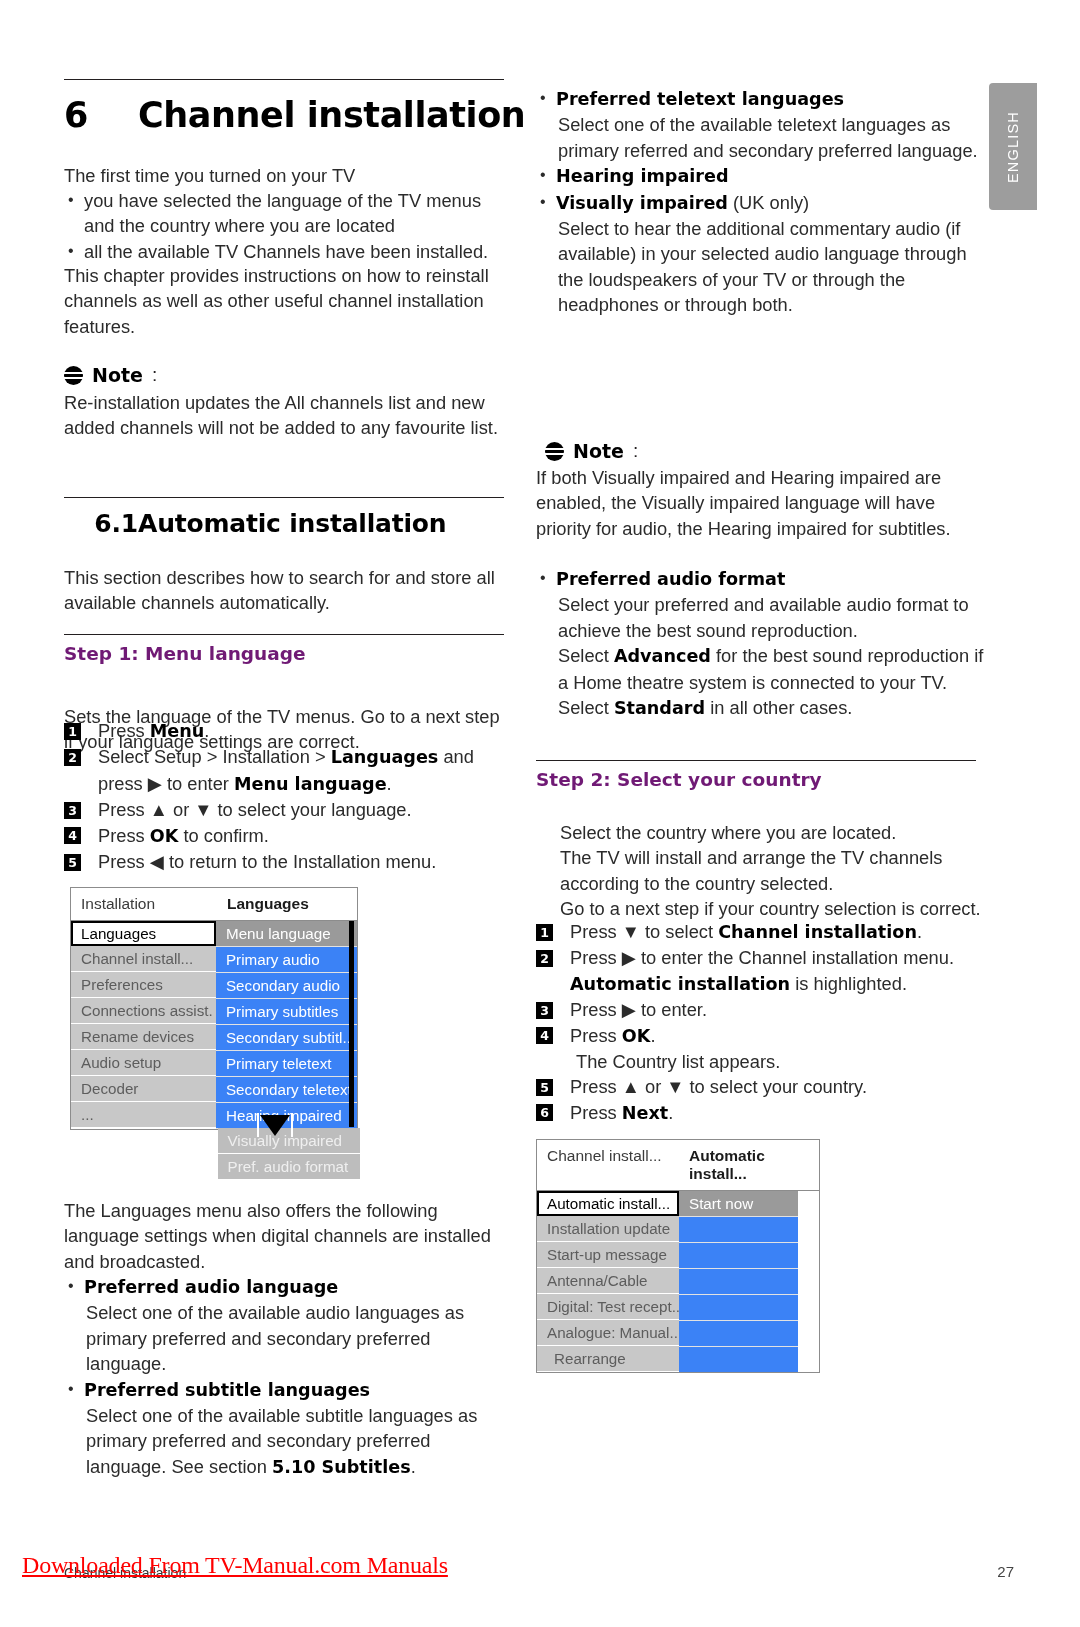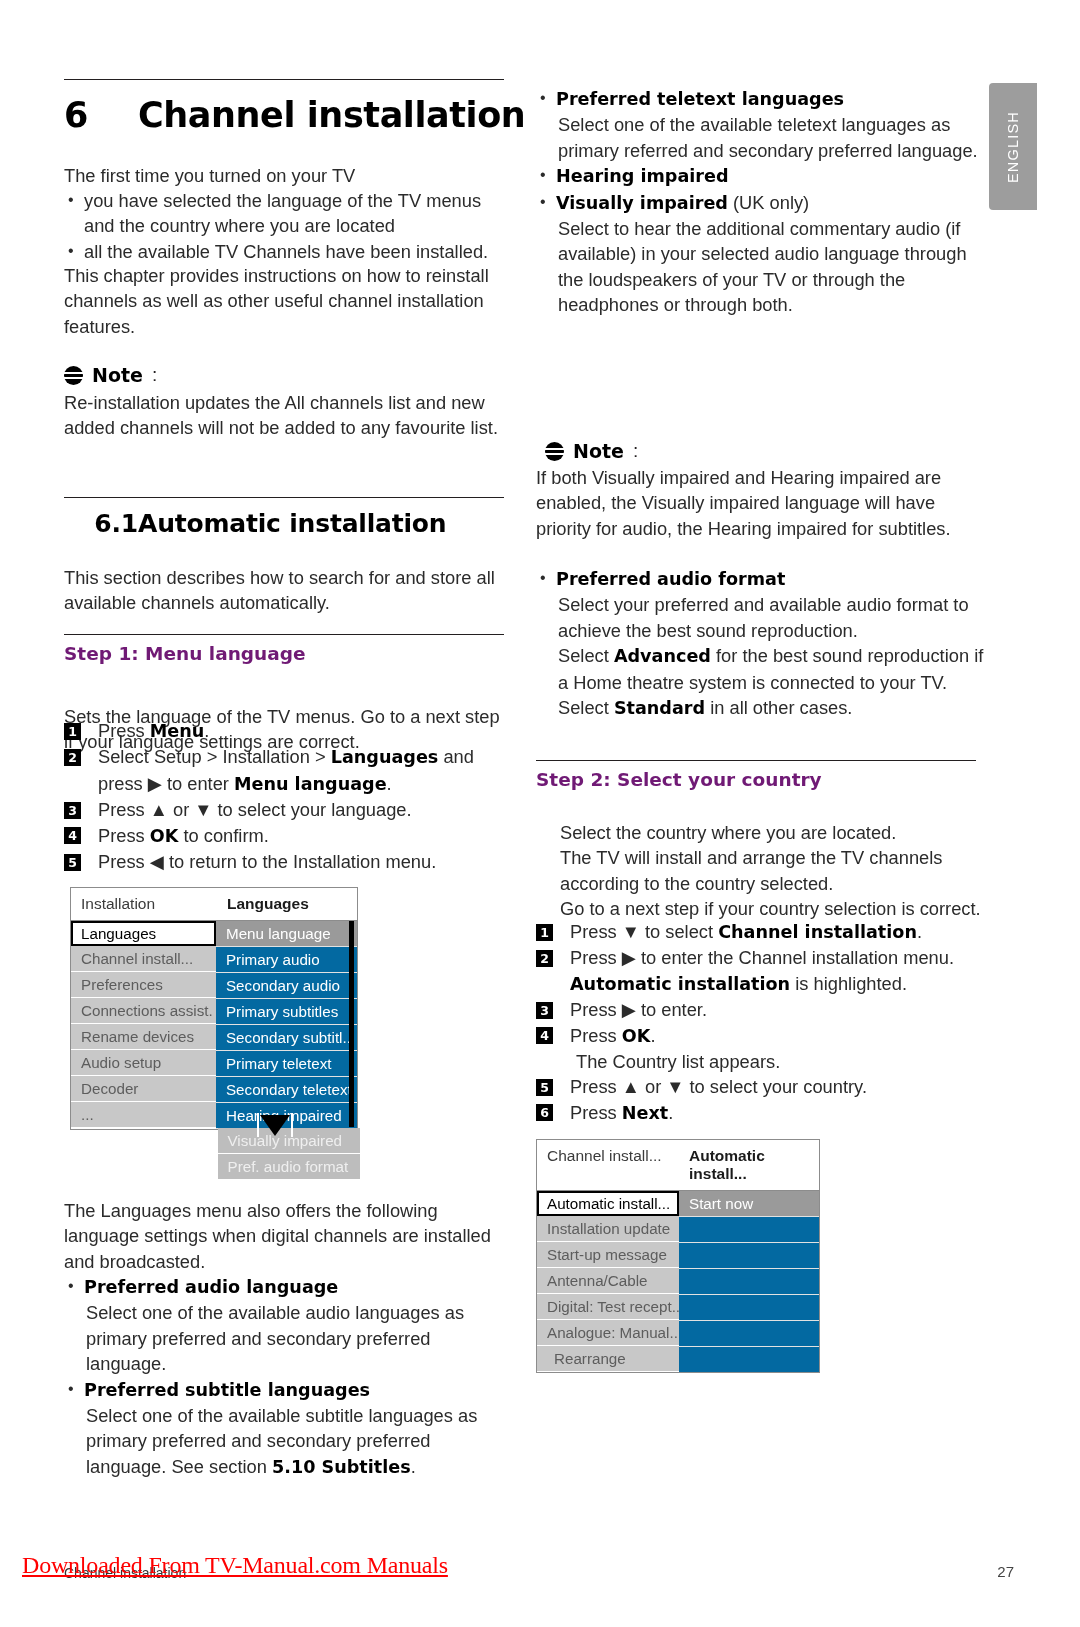--- a/index.html
+++ b/index.html
@@ -216,21 +216,21 @@
   .tv-colL { position: relative; }
   .tv-colR { position: relative; }
   .tvrow {
     font-size: 15.2px;
     padding: 4px 0 4px 10px;
     white-space: nowrap;
     overflow: hidden;
     line-height: 17px;
   }
   .tvrow.left  { background: #c8c8c8; color: #5d5d5d; border-bottom: 1.5px solid #ffffff; }
-  .tvrow.right { background: #0369a1; color: #ffffff; border-bottom: 1.5px solid #e2e2e2; }
+  .tvrow.right { background: #3b82f6; color: #ffffff; border-bottom: 1.5px solid #e2e2e2; }
   .tvrow.right.dim  { background: #bdbdbd; color: #efefef; border-bottom: 1.5px solid #ffffff; }
   .tvrow.sel {
     background: #ffffff;
     color: #000;
     border: 2.4px solid #000;
     padding: 2px 0 2px 8px;
     position: relative;
     z-index: 3;
   }
   .tvrow.right.first { background: #9a9a9a; color: #ffffff; }
@@ -483,21 +483,21 @@
         <div class="tv-body">
           <div class="tv-colL" style="width:142px;">
             <div class="tvrow sel">Automatic install...</div>
             <div class="tvrow left">Installation update</div>
             <div class="tvrow left">Start-up message</div>
             <div class="tvrow left">Antenna/Cable</div>
             <div class="tvrow left">Digital: Test recept...</div>
             <div class="tvrow left">Analogue: Manual...</div>
             <div class="tvrow left" style="border-bottom:none;padding-left:17px;">Rearrange</div>
           </div>
-          <div class="tv-colR" style="width:140px;">
+          <div class="tv-colR" style="width:119px;">
             <div class="tvrow right first">Start now</div>
             <div class="tvrow right blank">&nbsp;</div>
             <div class="tvrow right blank">&nbsp;</div>
             <div class="tvrow right blank">&nbsp;</div>
             <div class="tvrow right blank">&nbsp;</div>
             <div class="tvrow right blank">&nbsp;</div>
             <div class="tvrow right blank" style="border-bottom:none;">&nbsp;</div>
           </div>
         </div>
       </div>

